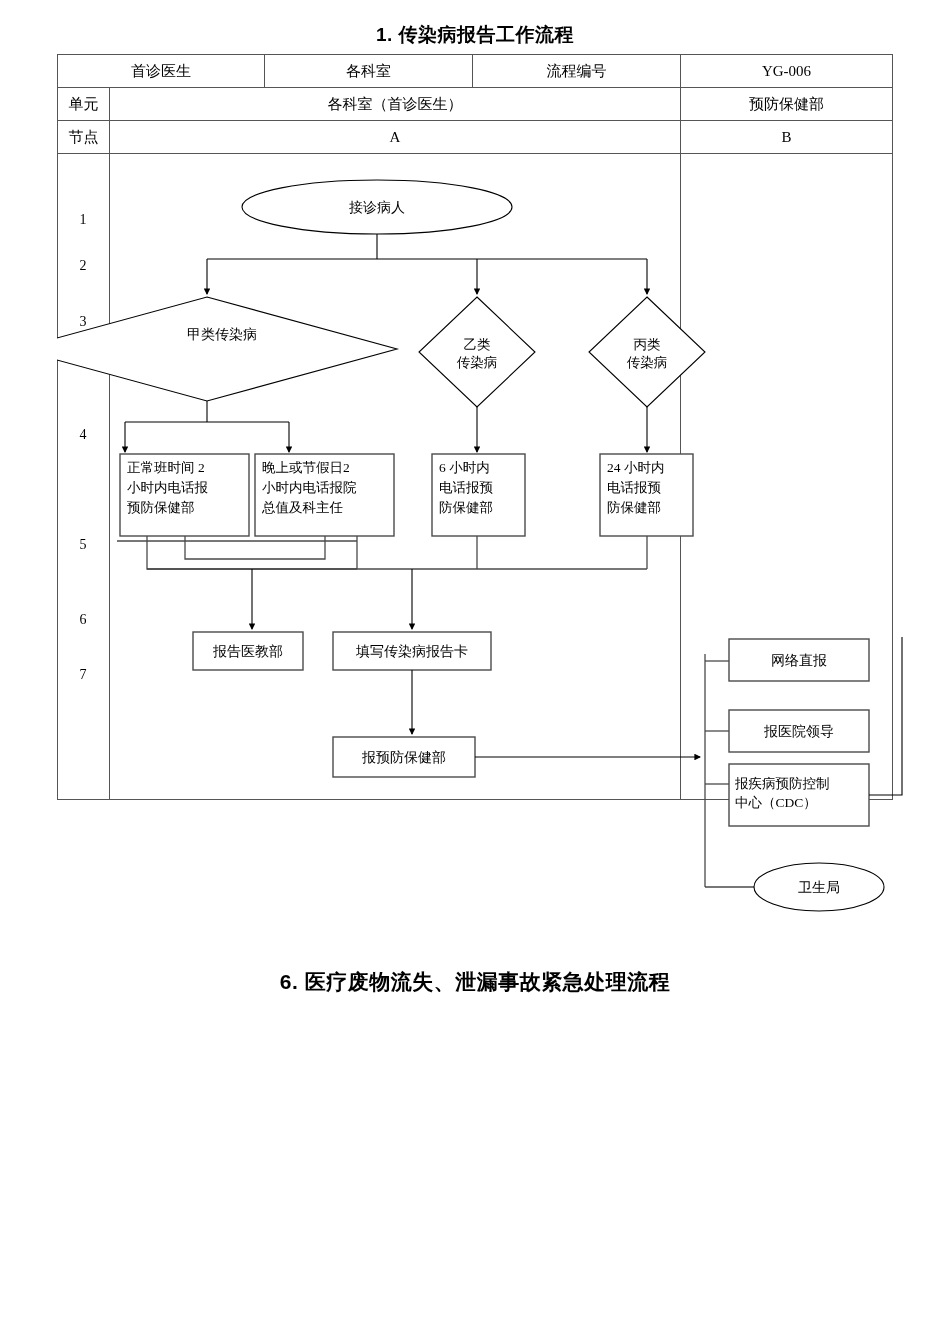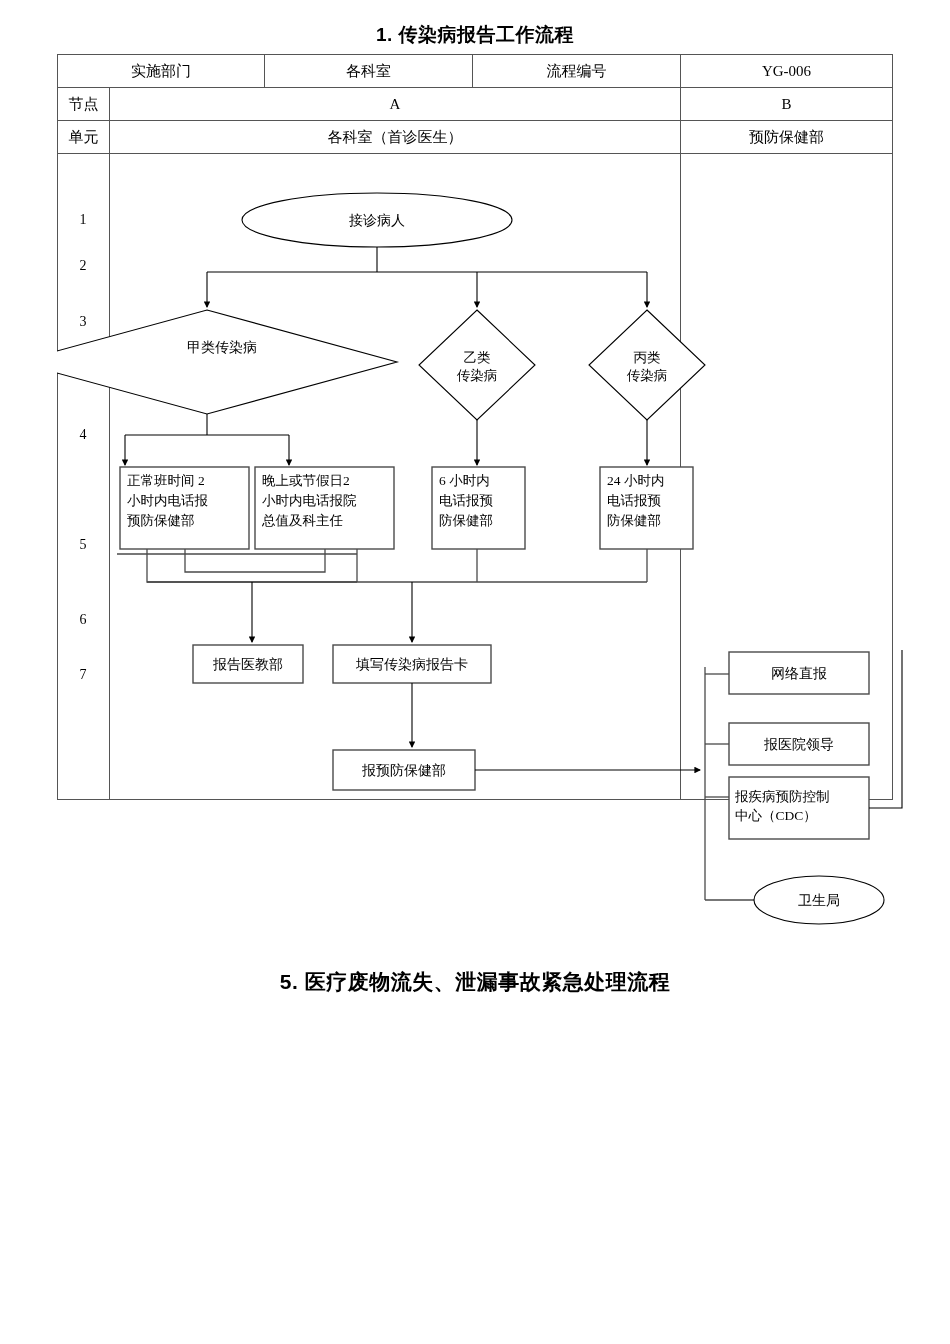--- a/index.html
+++ b/index.html
@@ -32,21 +32,21 @@
     vertical-align:middle;
     font-size:15px;
     padding:0;
     height:32px;
   }
   .tbl td.flowcell{height:34px;letter-spacing:6px;}
   .tbl td.numcol{width:52px;}
   .tbl td.bodycell{height:645px;vertical-align:top;padding:0;}
 
   
-  .canvas{position:absolute;left:57px;top:182px;width:835px;height:760px;}
+  .canvas{position:absolute;left:57px;top:169px;width:835px;height:760px;}
   .canvas svg{display:block;}
 
   .nodetext{
     font-family:"Liberation Serif","DejaVu Serif",serif;
     font-size:14px;
     text-anchor:middle;
     fill:#000;
   }
   .nodetext.sm{font-size:13.5px;}
   .boxtext{
@@ -75,34 +75,34 @@
   <table class="tbl">
     <colgroup>
       <col style="width:52px">
         <col style="width:155px">
         <col style="width:208px">
       <col style="width:208px">
         <col style="width:212px">
     </colgroup>
     <tbody>
       <tr>
-        <td colspan="2">实施部门</td>
+        <td colspan="2">首诊医生</td>
         <td>各科室</td>
         <td>流程编号</td>
         <td>YG-006</td>
       </tr>
       <tr>
+        <td class="numcol">单元</td>
+        <td colspan="3">各科室（首诊医生）</td>
+        <td>预防保健部</td>
+      </tr>
+      <tr>
         <td class="numcol">节点</td>
         <td colspan="3">A</td>
         <td>B</td>
-      </tr>
-      <tr>
-        <td class="numcol">单元</td>
-        <td colspan="3">各科室（首诊医生）</td>
-        <td>预防保健部</td>
       </tr>
       <tr>
         <td class="numcol bodycell"></td>
         <td colspan="3" class="bodycell"></td>
         <td class="bodycell"></td>
       </tr>
     </tbody>
   </table>
 
   <div class="idxnum" style="left:57px;top:212px">1</div>
@@ -212,15 +212,15 @@
       <text class="boxtext" x="678" y="619">报疾病预防控制</text>
       <text class="boxtext" x="678" y="638">中心（CDC）</text>
 
       <path class="ln" d="M 812 626 L 845 626 L 845 468"></path>
 
       <ellipse class="shape" cx="762" cy="718" rx="65" ry="24"></ellipse>
       <text class="nodetext" x="762" y="723">卫生局</text>
     </svg>
   </div>
 
-  <div class="doc-title" id="title2">5. 医疗废物流失、泄漏事故紧急处理流程</div>
+  <div class="doc-title" id="title2">6. 医疗废物流失、泄漏事故紧急处理流程</div>
 
 </div>
 
 </body></html>

